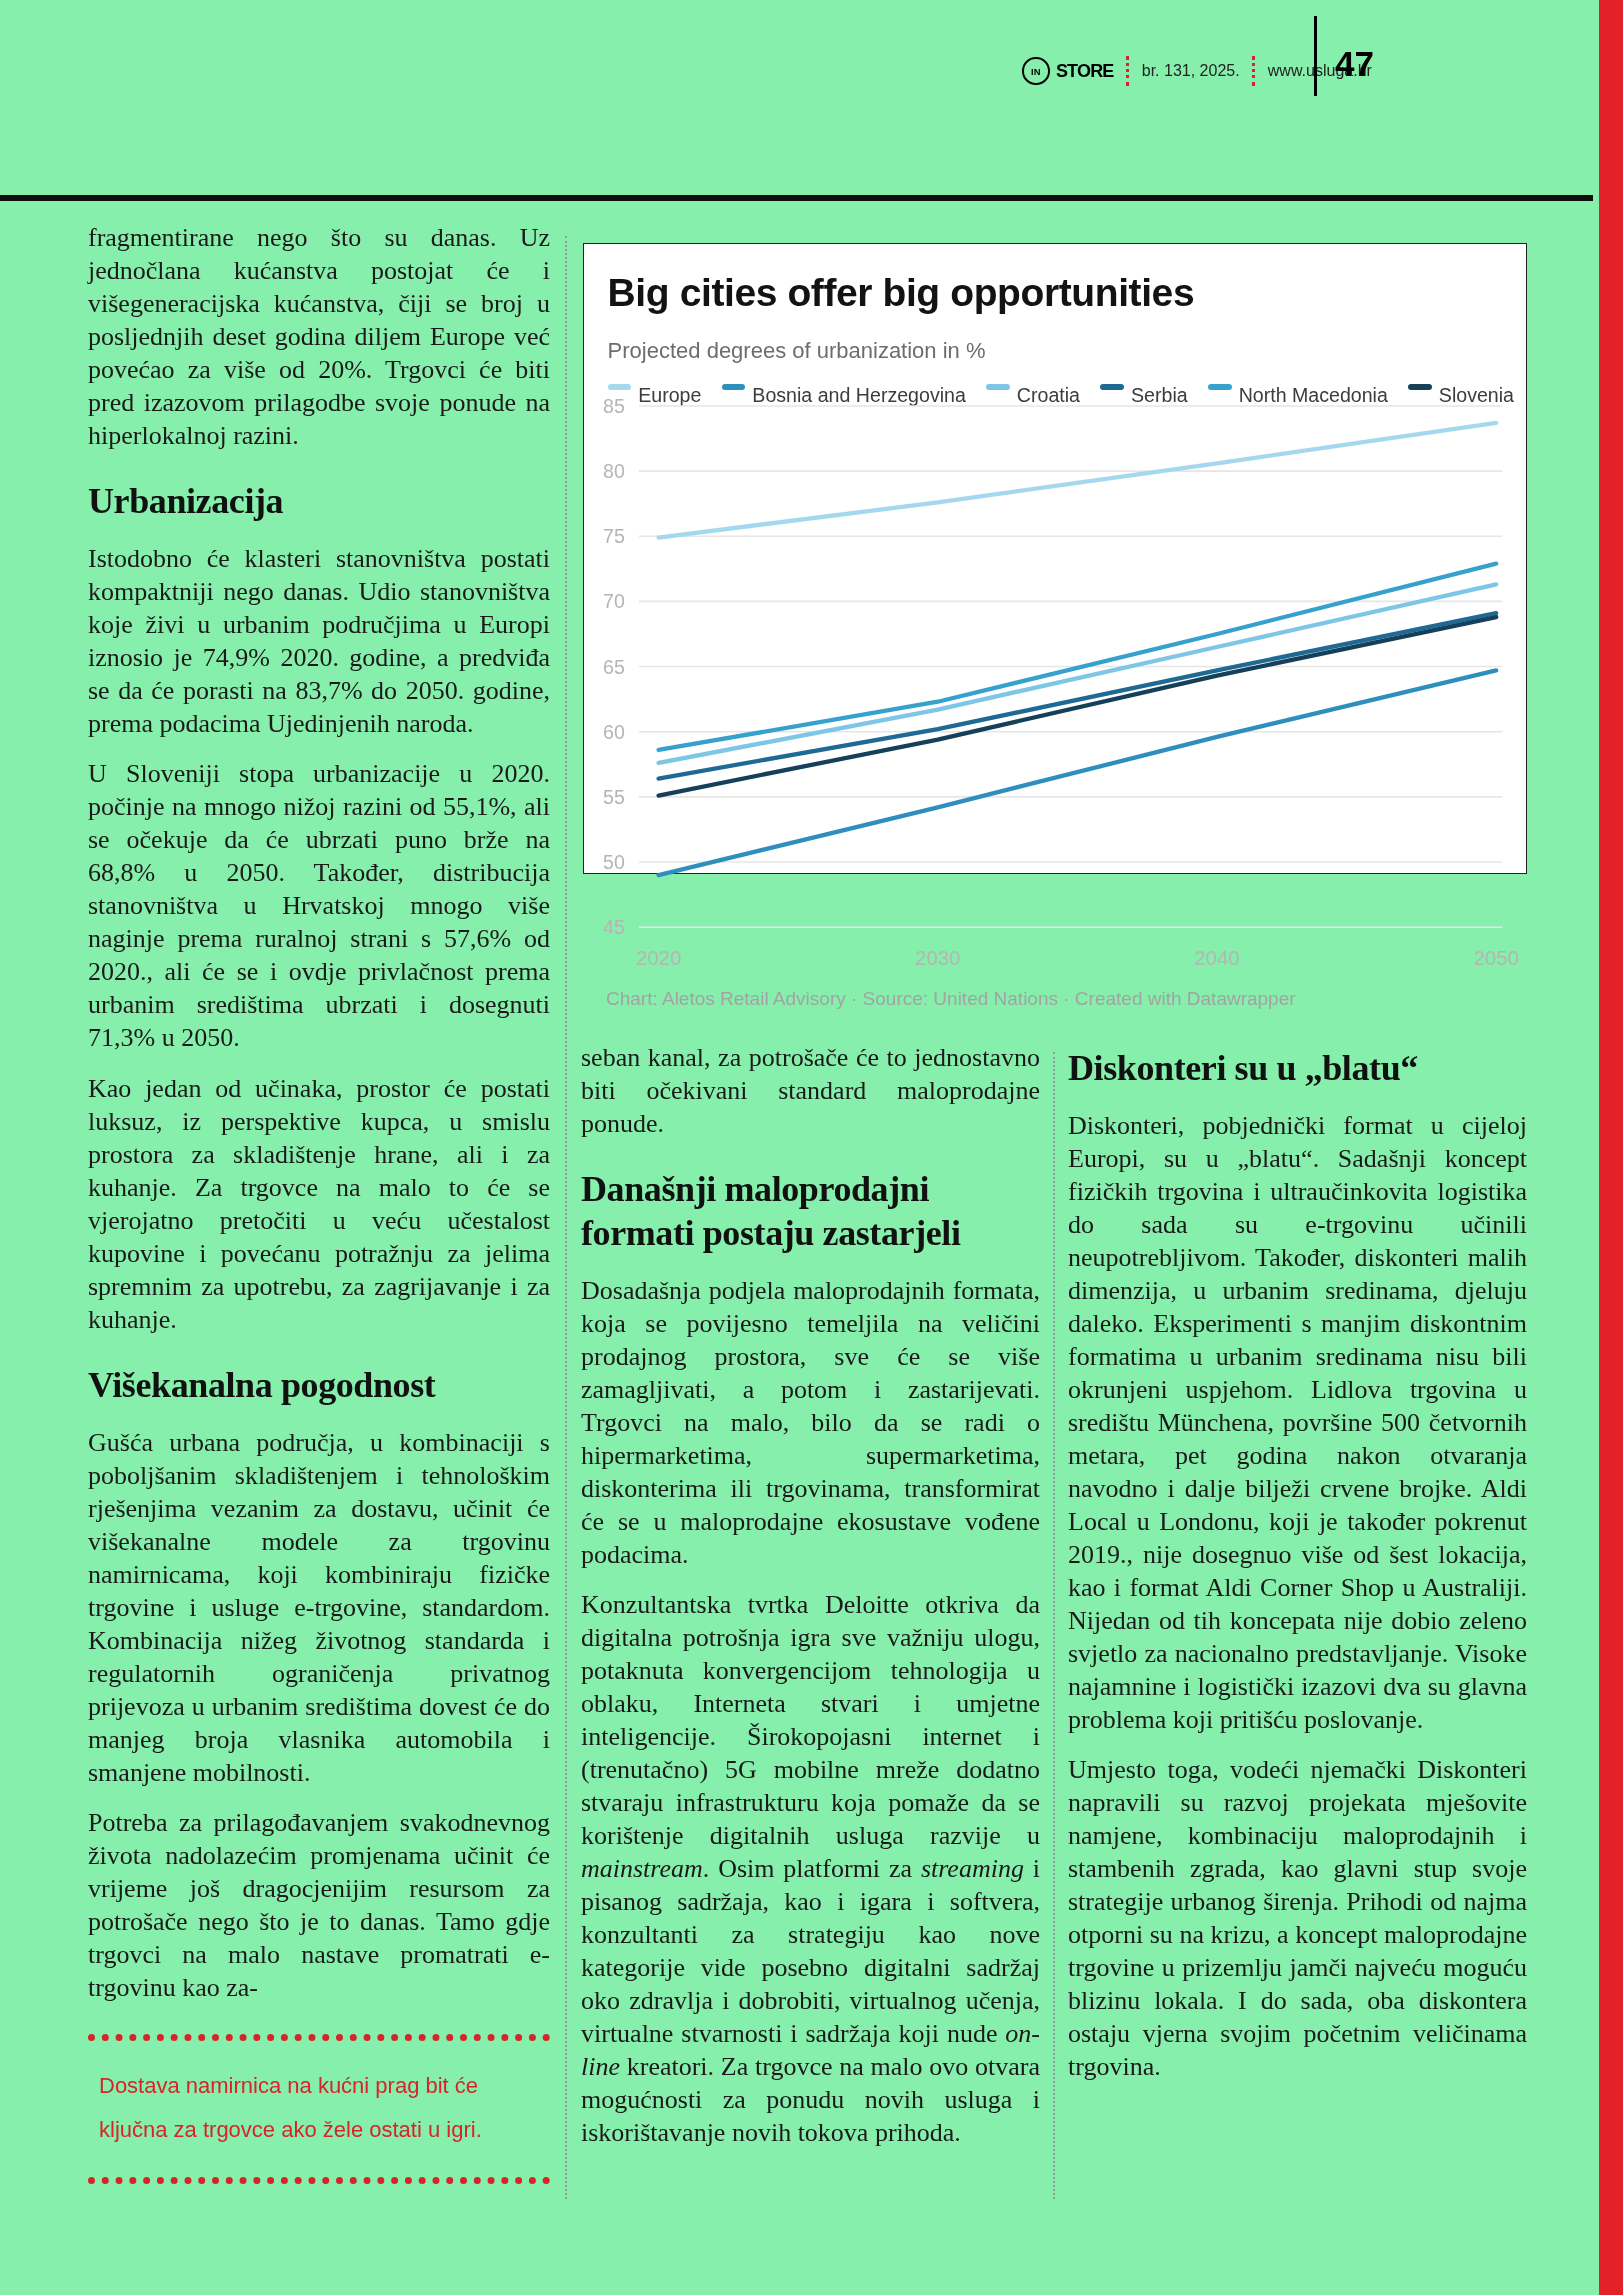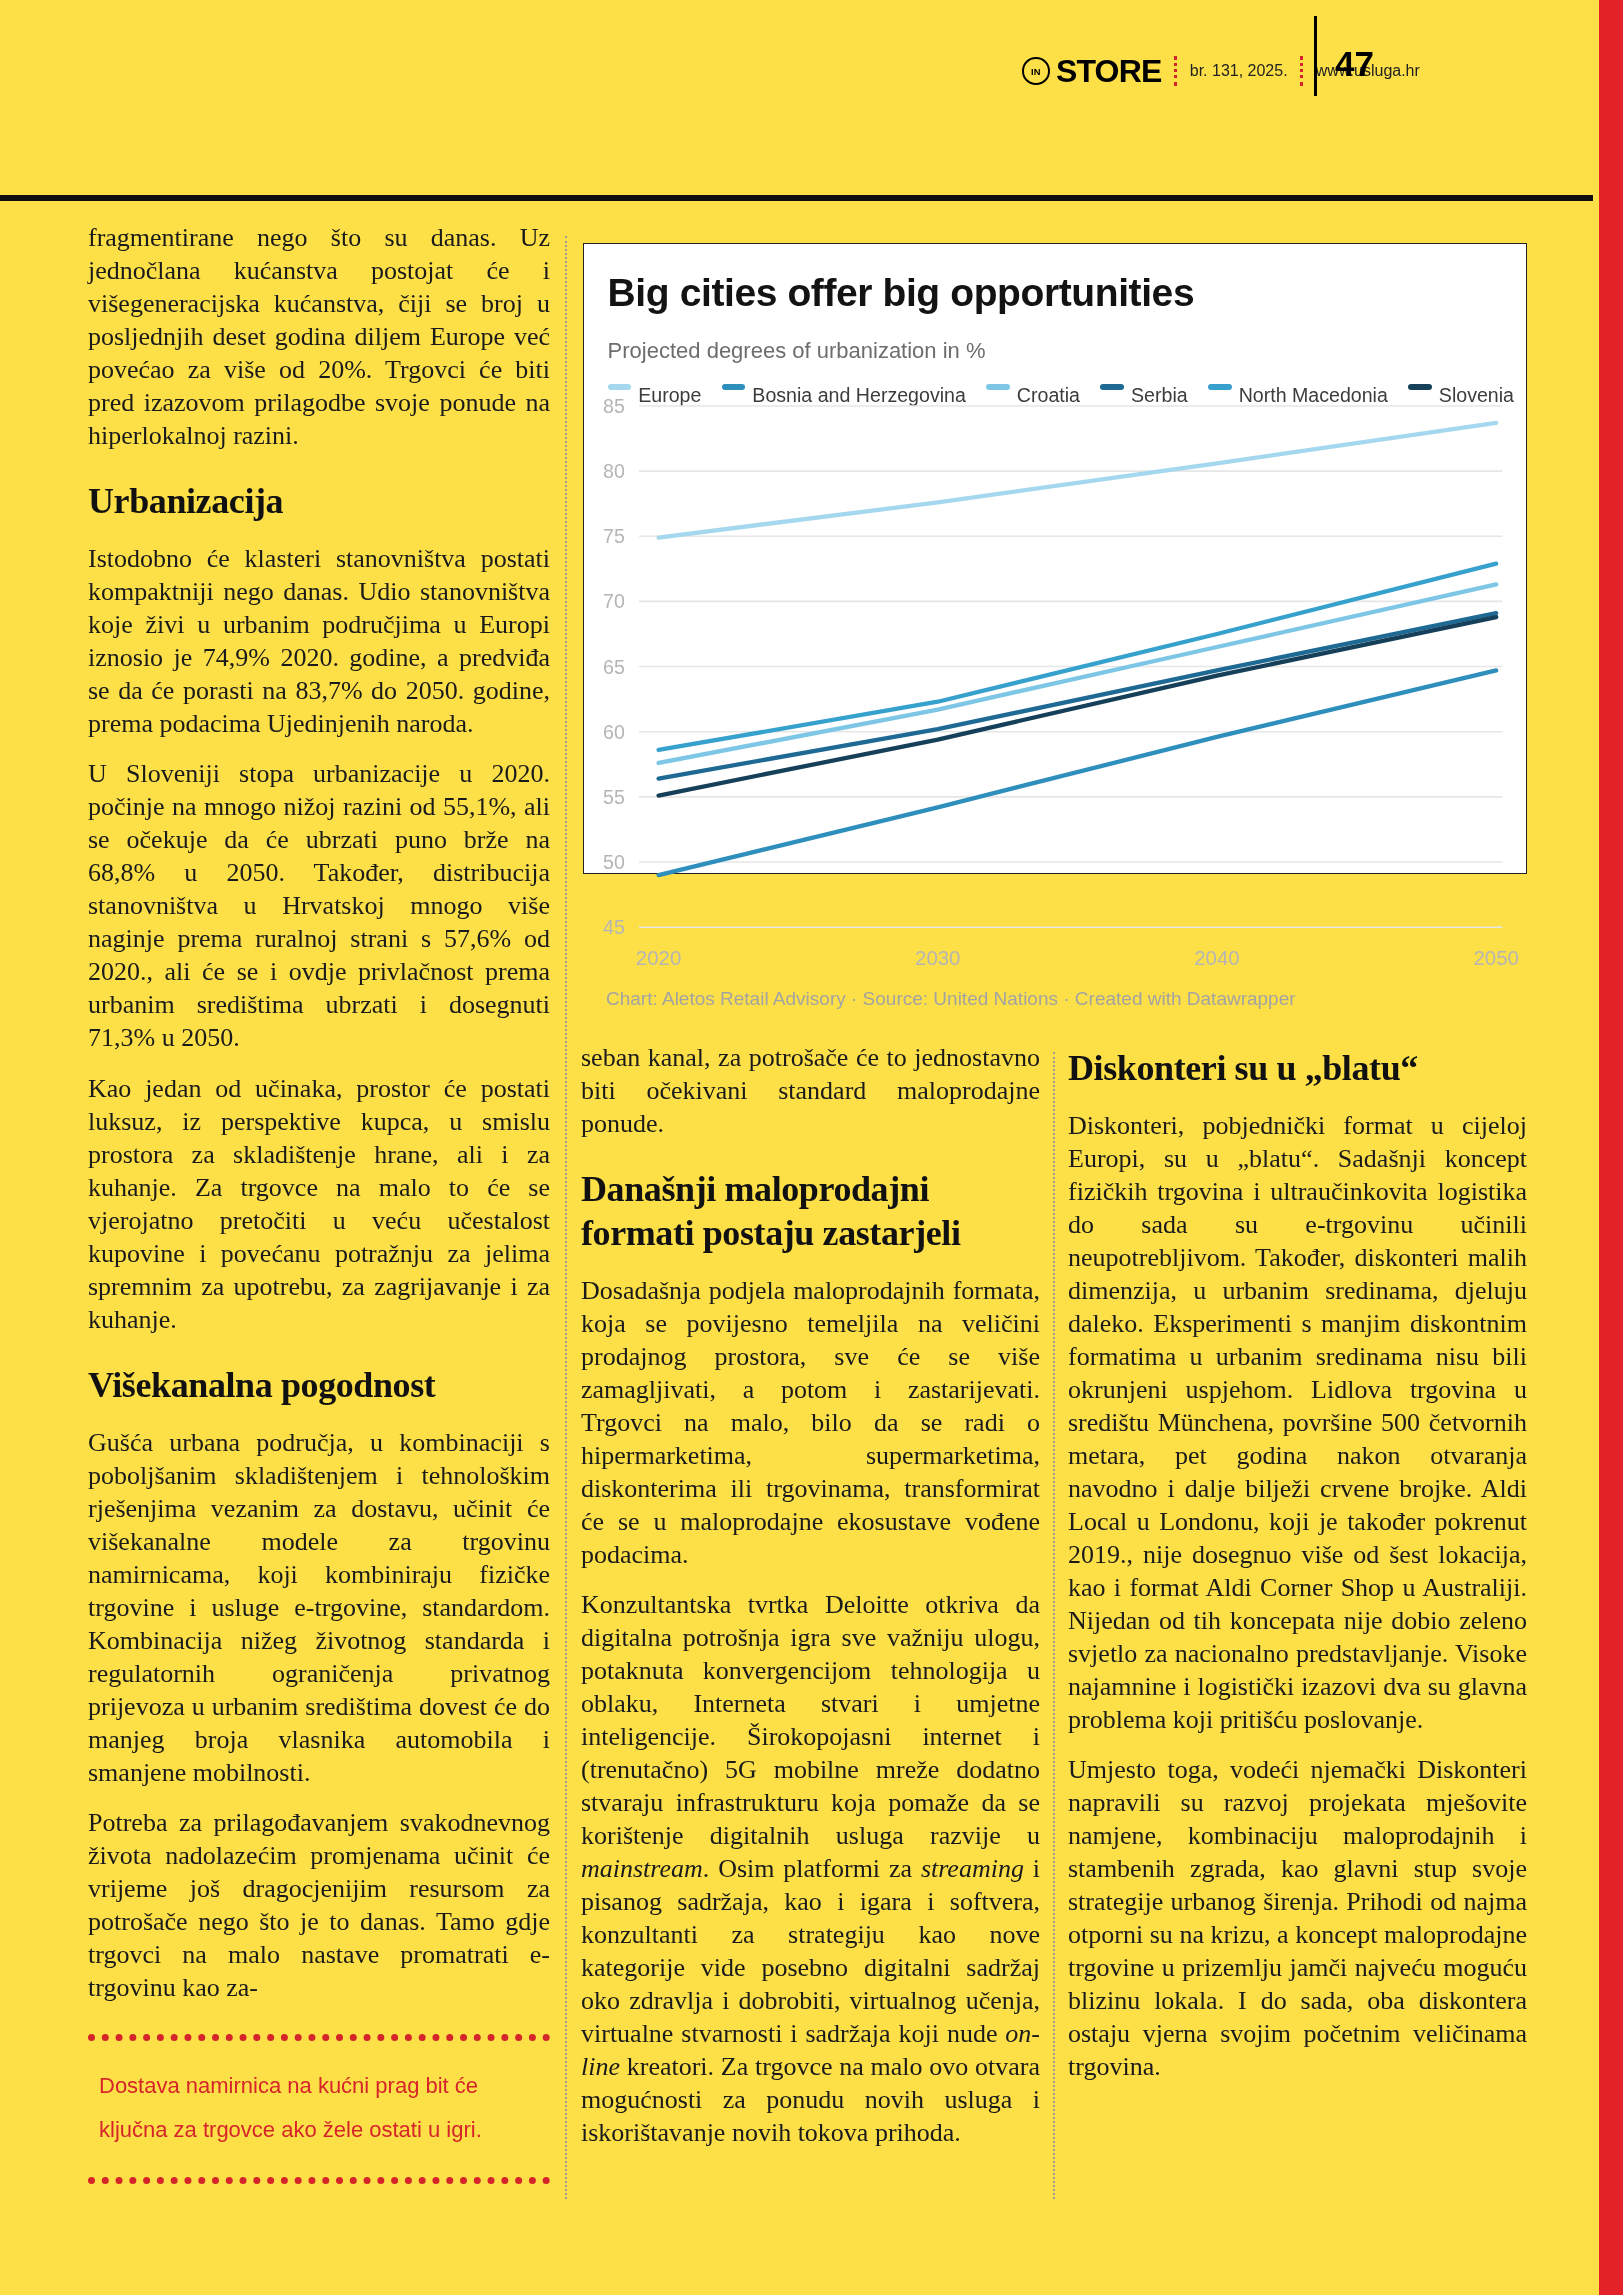--- a/index.html
+++ b/index.html
@@ -1,24 +1,24 @@
 <!DOCTYPE html>
 <html lang="hr" style="font-size:12.6px"><head>
 <meta charset="utf-8">
 <style>
   html,body{margin:0;padding:0;background:#ffffff;}
-  #page{position:relative;width:1623px;height:2295px;background:#fde047;overflow:hidden;
+  #page{position:relative;width:1623px;height:2295px;background:#86efac;overflow:hidden;
         font-family:"Liberation Serif","DejaVu Serif",serif;color:#1a1a1a;}
 
   
   .hdr{position:absolute;top:49px;left:1022px;height:44px;display:flex;align-items:center;
        font-family:"Liberation Sans","DejaVu Sans",sans-serif;}
   .logo-circle{width:23.6px;height:23.6px;border:2.4px solid #000;border-radius:50%;
        display:flex;align-items:center;justify-content:center;font-weight:900;font-size:9.4px;color:#000;}
-  .logo-text{font-weight:900;font-size:32px;letter-spacing:-0.8px;margin-left:6.3px;color:#000;}
+  .logo-text{font-weight:900;font-size:18px;letter-spacing:-0.8px;margin-left:6.3px;color:#000;}
   .hdr-dots{height:30px;border-left:3.1px dotted #d6252a;margin:0 12.6px;}
   .hdr-meta{font-size:16px;color:#222;}
   .hdr-rule{position:absolute;top:15.7px;left:1314px;width:3.1px;height:80px;background:#000;}
   .page-num{position:absolute;top:44px;left:1335px;font-family:"Liberation Sans","DejaVu Sans",sans-serif;
        font-weight:900;font-size:35px;color:#000;}
   .top-rule{position:absolute;top:195px;left:0;width:1593px;height:5.5px;background:#0f0f0f;}
   .red-bar{position:absolute;top:0;left:1599px;width:24px;height:2295px;background:#e32227;}
 
   
   .col{position:absolute;text-align:justify;font-size:26px;line-height:33px;}

